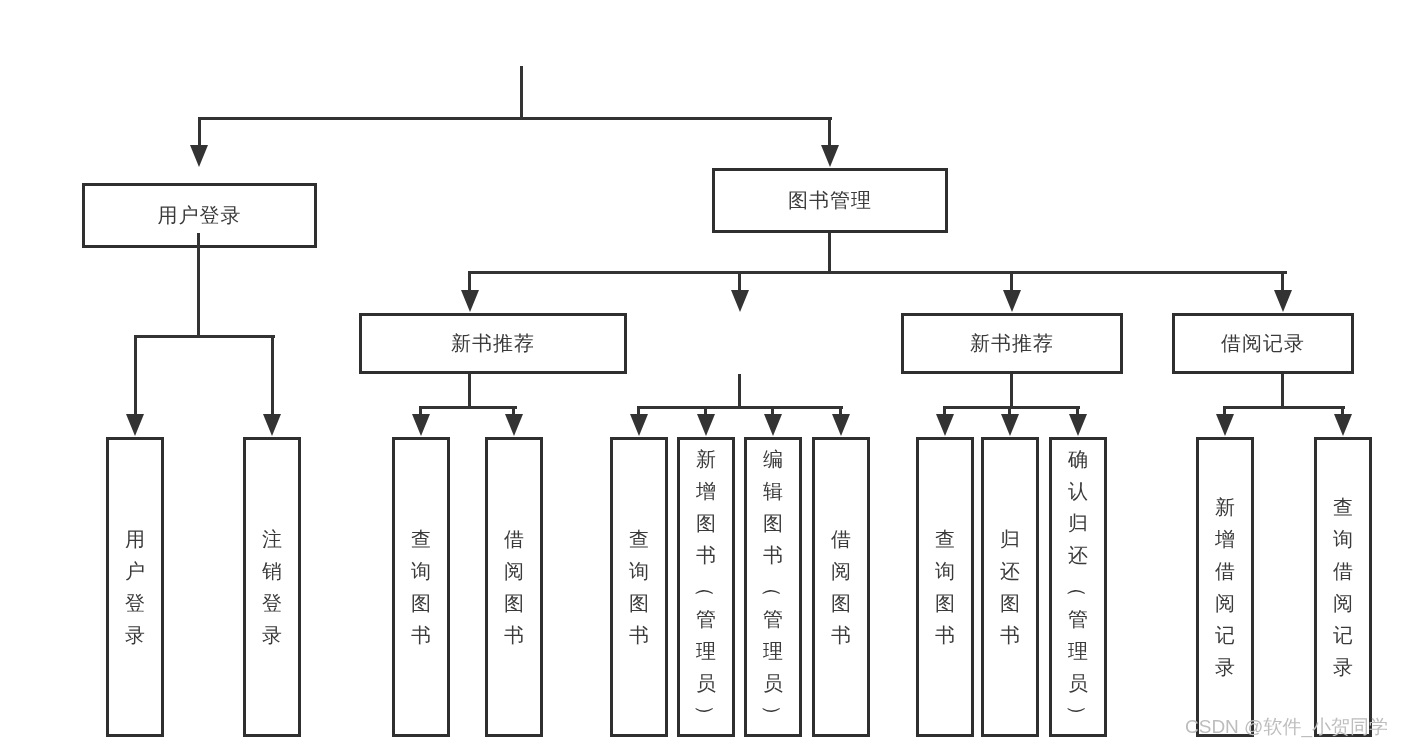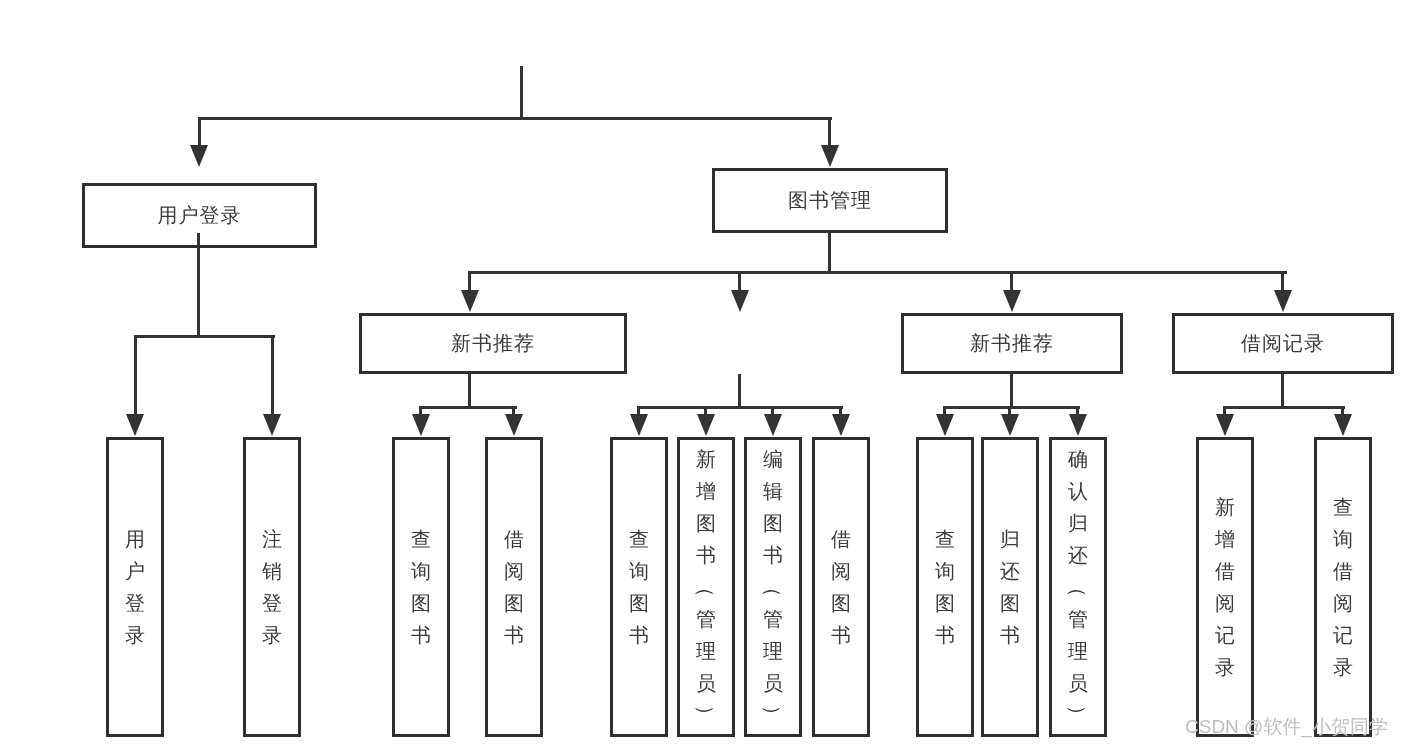--- a/index.html
+++ b/index.html
@@ -90,21 +90,21 @@
   <div class="arr" style="left:731px;top:290px;"></div>
   <div class="arr" style="left:1003px;top:290px;"></div>
   <div class="arr" style="left:1274px;top:290px;"></div>
 
   <div class="box" style="left:359px;top:313px;width:268px;height:61px;">
     <span>新书推荐</span>
   </div>
   <div class="box" style="left:901px;top:313px;width:222px;height:61px;">
     <span>新书推荐</span>
   </div>
-  <div class="box" style="left:1172px;top:313px;width:222px;height:61px;">
+  <div class="box" style="left:1172px;top:313px;width:182px;height:61px;">
     <span>借阅记录</span>
   </div>
 
   <div class="vl" style="left:468px;top:374px;height:34px;"></div>
   <div class="hl" style="left:419px;top:406px;width:98px;"></div>
   <div class="vl" style="left:419px;top:406px;height:10px;"></div>
   <div class="vl" style="left:512px;top:406px;height:10px;"></div>
   <div class="arr" style="left:412px;top:414px;"></div>
   <div class="arr" style="left:505px;top:414px;"></div>
 

